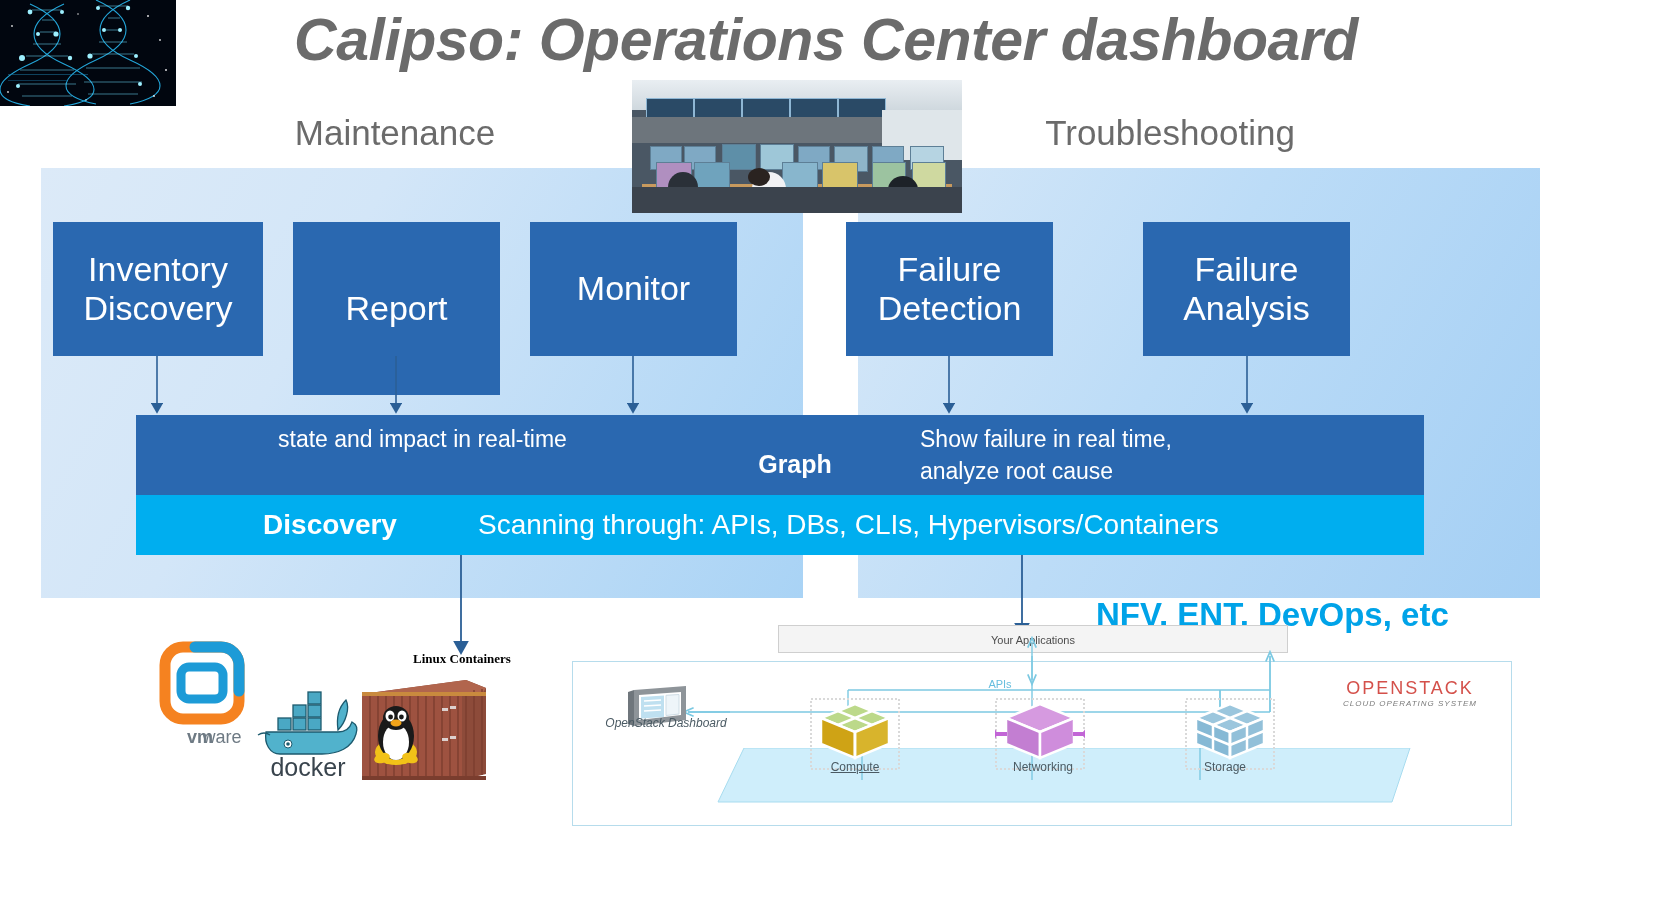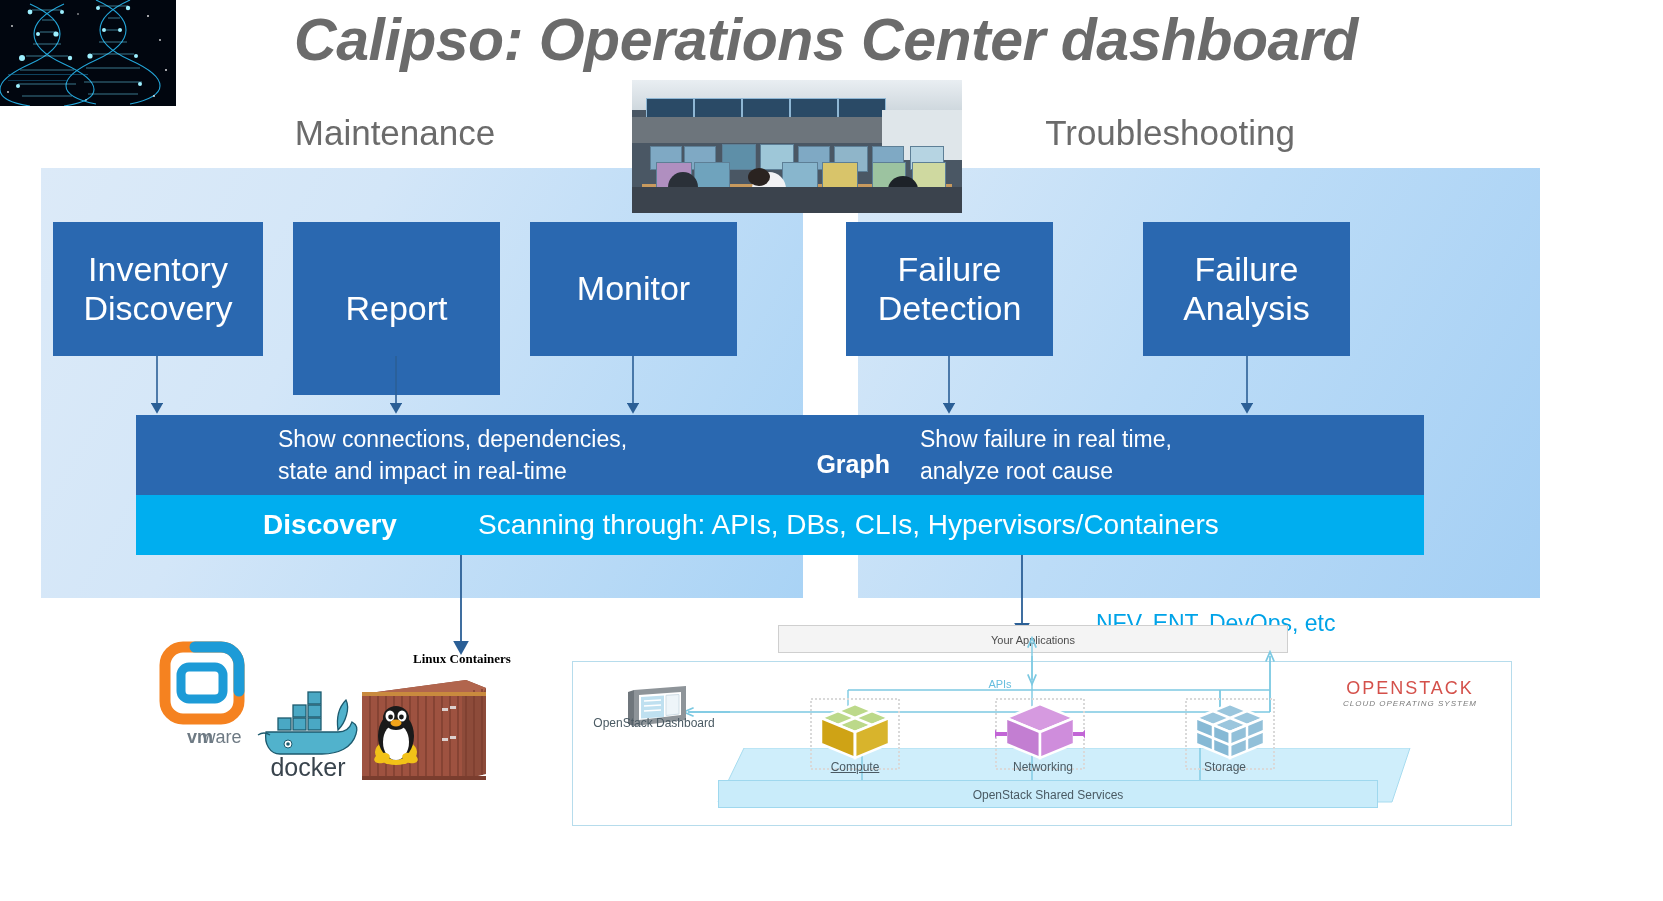--- a/index.html
+++ b/index.html
@@ -49,34 +49,34 @@
   #cap-report{left:293px;top:222px;width:207px;height:173px;}
   #cap-monitor{left:530px;top:222px;width:207px;height:134px;}
   #cap-detection{left:846px;top:222px;width:207px;height:134px;}
   #cap-analysis{left:1143px;top:222px;width:207px;height:134px;}
 
   
   #graph-bar{left:136px;top:415px;width:1288px;height:80px;background:#2a68b0;}
   #graph-text-left{left:278px;top:423px;width:420px;height:66px;color:#fff;
      font-size:23px;line-height:32px;}
   #graph-label{left:700px;top:448px;width:190px;height:32px;color:#fff;
-     font-size:25px;font-weight:bold;text-align:right;line-height:32px;}
+     font-size:25px;font-weight:bold;text-align:center;line-height:32px;}
   #graph-text-right{left:920px;top:423px;width:400px;height:66px;color:#fff;
      font-size:23px;line-height:32px;}
 
   
   #discovery-bar{left:136px;top:495px;width:1288px;height:60px;background:#00aeef;}
   #discovery-label{left:200px;top:503px;width:260px;height:44px;color:#fff;
      font-size:28px;font-weight:bold;text-align:center;line-height:44px;}
   #discovery-text{left:478px;top:503px;width:950px;height:44px;color:#fff;
      font-size:28px;line-height:44px;}
 
   
   #nfv-text{left:1096px;top:596px;width:430px;height:38px;color:#00a3e8;
-     font-size:23px;font-weight:normal;line-height:38px;margin-top:8px;}
+     font-size:33px;font-weight:bold;line-height:38px;}
 
   
   #arrow-discovery-down{left:449px;top:555px;}
   #arrow-apps-down{left:1010px;top:555px;}
 
   
   #lxc-caption{left:372px;top:650px;width:180px;height:18px;color:#000;
      font-size:13px;font-weight:bold;text-align:center;line-height:18px;
      font-family:"Liberation Serif","DejaVu Serif",serif;}
 
@@ -96,21 +96,21 @@
     border:1px solid #b6dcec;background:#ffffff;}
   #os-shared{left:148px;top:160px;width:660px;height:28px;background:#c9ecfa;
     border:1px solid #9fd8ee;}
   #os-shared span{display:block;text-align:center;line-height:28px;
     font-size:12px;color:#4a5a63;}
   #os-hw{left:148px;top:192px;width:660px;height:36px;
     background:linear-gradient(#e9e9e9,#f6f6f6);border:1px solid #d3d3d3;}
   #os-hw span{display:block;text-align:center;line-height:36px;
     font-size:12px;color:#6f6f6f;}
   .os-node-label{position:absolute;font-size:12px;color:#4a5a63;text-align:center;}
-  #os-dash-label{left:4px;top:96px;width:160px;}
+  #os-dash-label{left:16px;top:96px;width:160px;font-style:italic;}
   #lbl-compute{left:230px;top:140px;width:110px;text-decoration:underline;}
   #lbl-networking{left:408px;top:140px;width:130px;}
   #lbl-storage{left:600px;top:140px;width:110px;}
   #os-api-label{left:400px;top:58px;width:60px;font-size:11px;color:#67bede;}
   #os-brand{left:750px;top:58px;width:180px;text-align:center;}
   #os-brand .b1{font-size:18px;letter-spacing:2px;color:#d4504a;line-height:20px;}
   #os-brand .b2{font-size:8px;letter-spacing:1px;color:#7b7b7b;line-height:11px;font-style:italic;}
   .os-cube{position:absolute;}
   #cube-compute{left:240px;top:78px;}
   #cube-net{left:425px;top:78px;}
@@ -261,21 +261,20 @@
   <g stroke="#2b5f96" stroke-width="1.6" marker-end="url(#ah)">
     <line x1="949" y1="6" x2="949" y2="58"></line>
   </g>
   <g stroke="#2b5f96" stroke-width="1.6" marker-end="url(#ah)">
     <line x1="1247" y1="6" x2="1247" y2="58"></line>
   </g>
 </svg>
 
 <div class="abs" id="graph-bar"></div>
 <div class="abs" id="graph-text-left">
-  <div>Show connections, dependencies,</div>
   <div>state and impact in real-time</div>
 </div>
 <div class="abs" id="graph-label">Graph</div>
 <div class="abs" id="graph-text-right">
   <div>Show failure in real time,</div>
   <div>analyze root cause</div>
 </div>
 
 <div class="abs" id="discovery-bar"></div>
 <div class="abs" id="discovery-label">Discovery</div>
@@ -475,16 +474,13 @@
   <div class="os-node-label" id="lbl-compute">Compute</div>
   <div class="os-node-label" id="lbl-networking">Networking</div>
   <div class="os-node-label" id="lbl-storage">Storage</div>
   <div class="os-node-label" id="os-api-label">APIs</div>
 
   <div class="abs" id="os-brand">
     <div class="b1">OPENSTACK</div>
     <div class="b2">CLOUD OPERATING SYSTEM</div>
   </div>
 
-  <div class="os-box" id="os-shared">
-    <span>OpenStack Shared Services</span>
-  </div>
 </div>
 
 </body></html>

